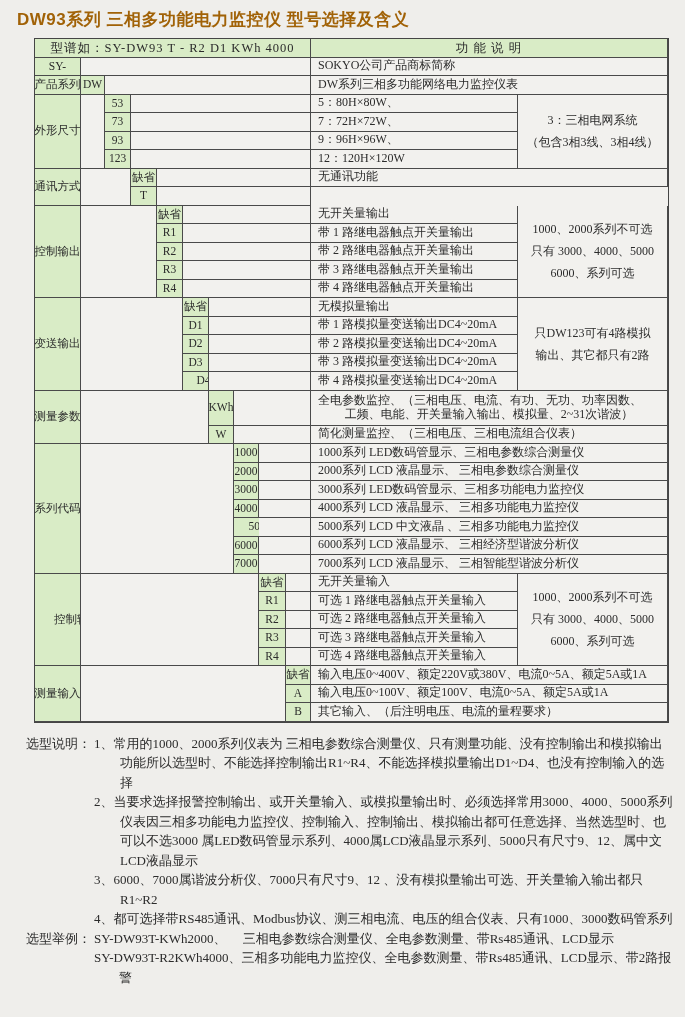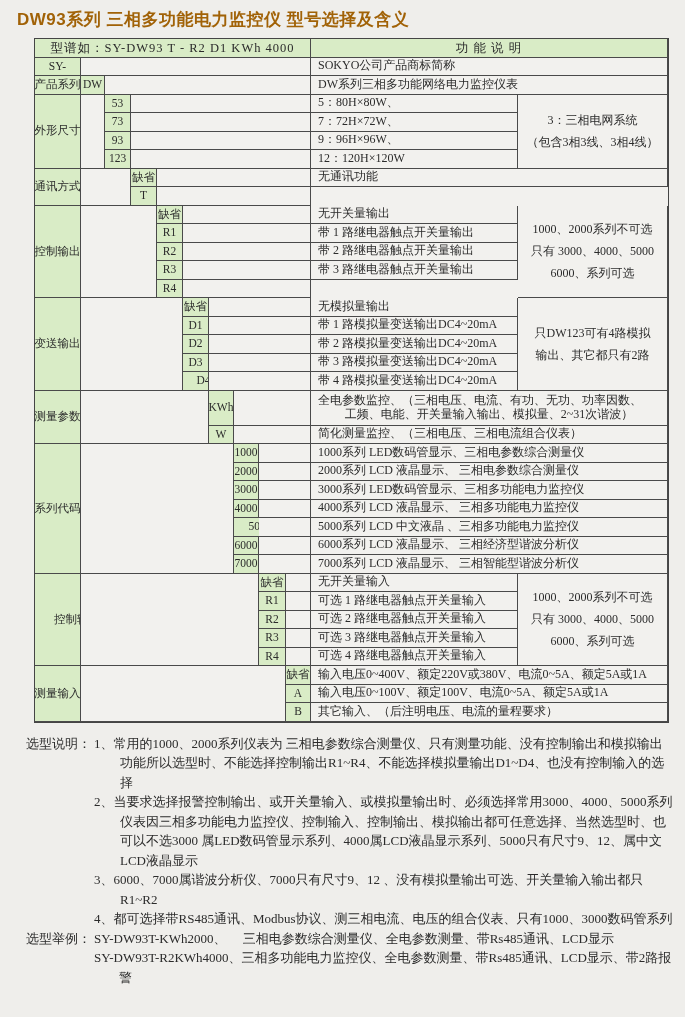--- a/index.html
+++ b/index.html
@@ -100,20 +100,21 @@
     <div class="c sp" style="grid-area: 11 / 6 / auto / span 5;"></div>
     <div class="c desc" style="grid-area: 11 / 11;">带 1 路继电器触点开关量输出</div>
     <div class="c green code" style="grid-area: 12 / 5;">R2</div>
     <div class="c sp" style="grid-area: 12 / 6 / auto / span 5;"></div>
     <div class="c desc" style="grid-area: 12 / 11;">带 2 路继电器触点开关量输出</div>
     <div class="c green code" style="grid-area: 13 / 5;">R3</div>
     <div class="c sp" style="grid-area: 13 / 6 / auto / span 5;"></div>
     <div class="c desc" style="grid-area: 13 / 11;">带 3 路继电器触点开关量输出</div>
     <div class="c green code" style="grid-area: 14 / 5;">R4</div>
     <div class="c sp" style="grid-area: 14 / 6 / auto / span 5;"></div>
+    <div class="c desc" style="grid-area: 14 / 11;">带 4 路继电器触点开关量输出</div>
     <div class="c note" style="grid-area: 10 / 12 / span 5;">
       <div>1000、2000系列不可选</div>
       <div>只有 3000、4000、5000</div>
       <div>6000、系列可选</div>
     </div>
     <div class="c green label" style="grid-area: 15 / 1 / span 5;">变送输出</div>
     <div class="c sp" style="grid-area: 15 / 2 / span 5 / span 4;"></div>
     <div class="c green code" style="grid-area: 15 / 6;">缺省</div>
     <div class="c sp" style="grid-area: 15 / 7 / auto / span 4;"></div>
     <div class="c desc" style="grid-area: 15 / 11;">无模拟量输出</div>

